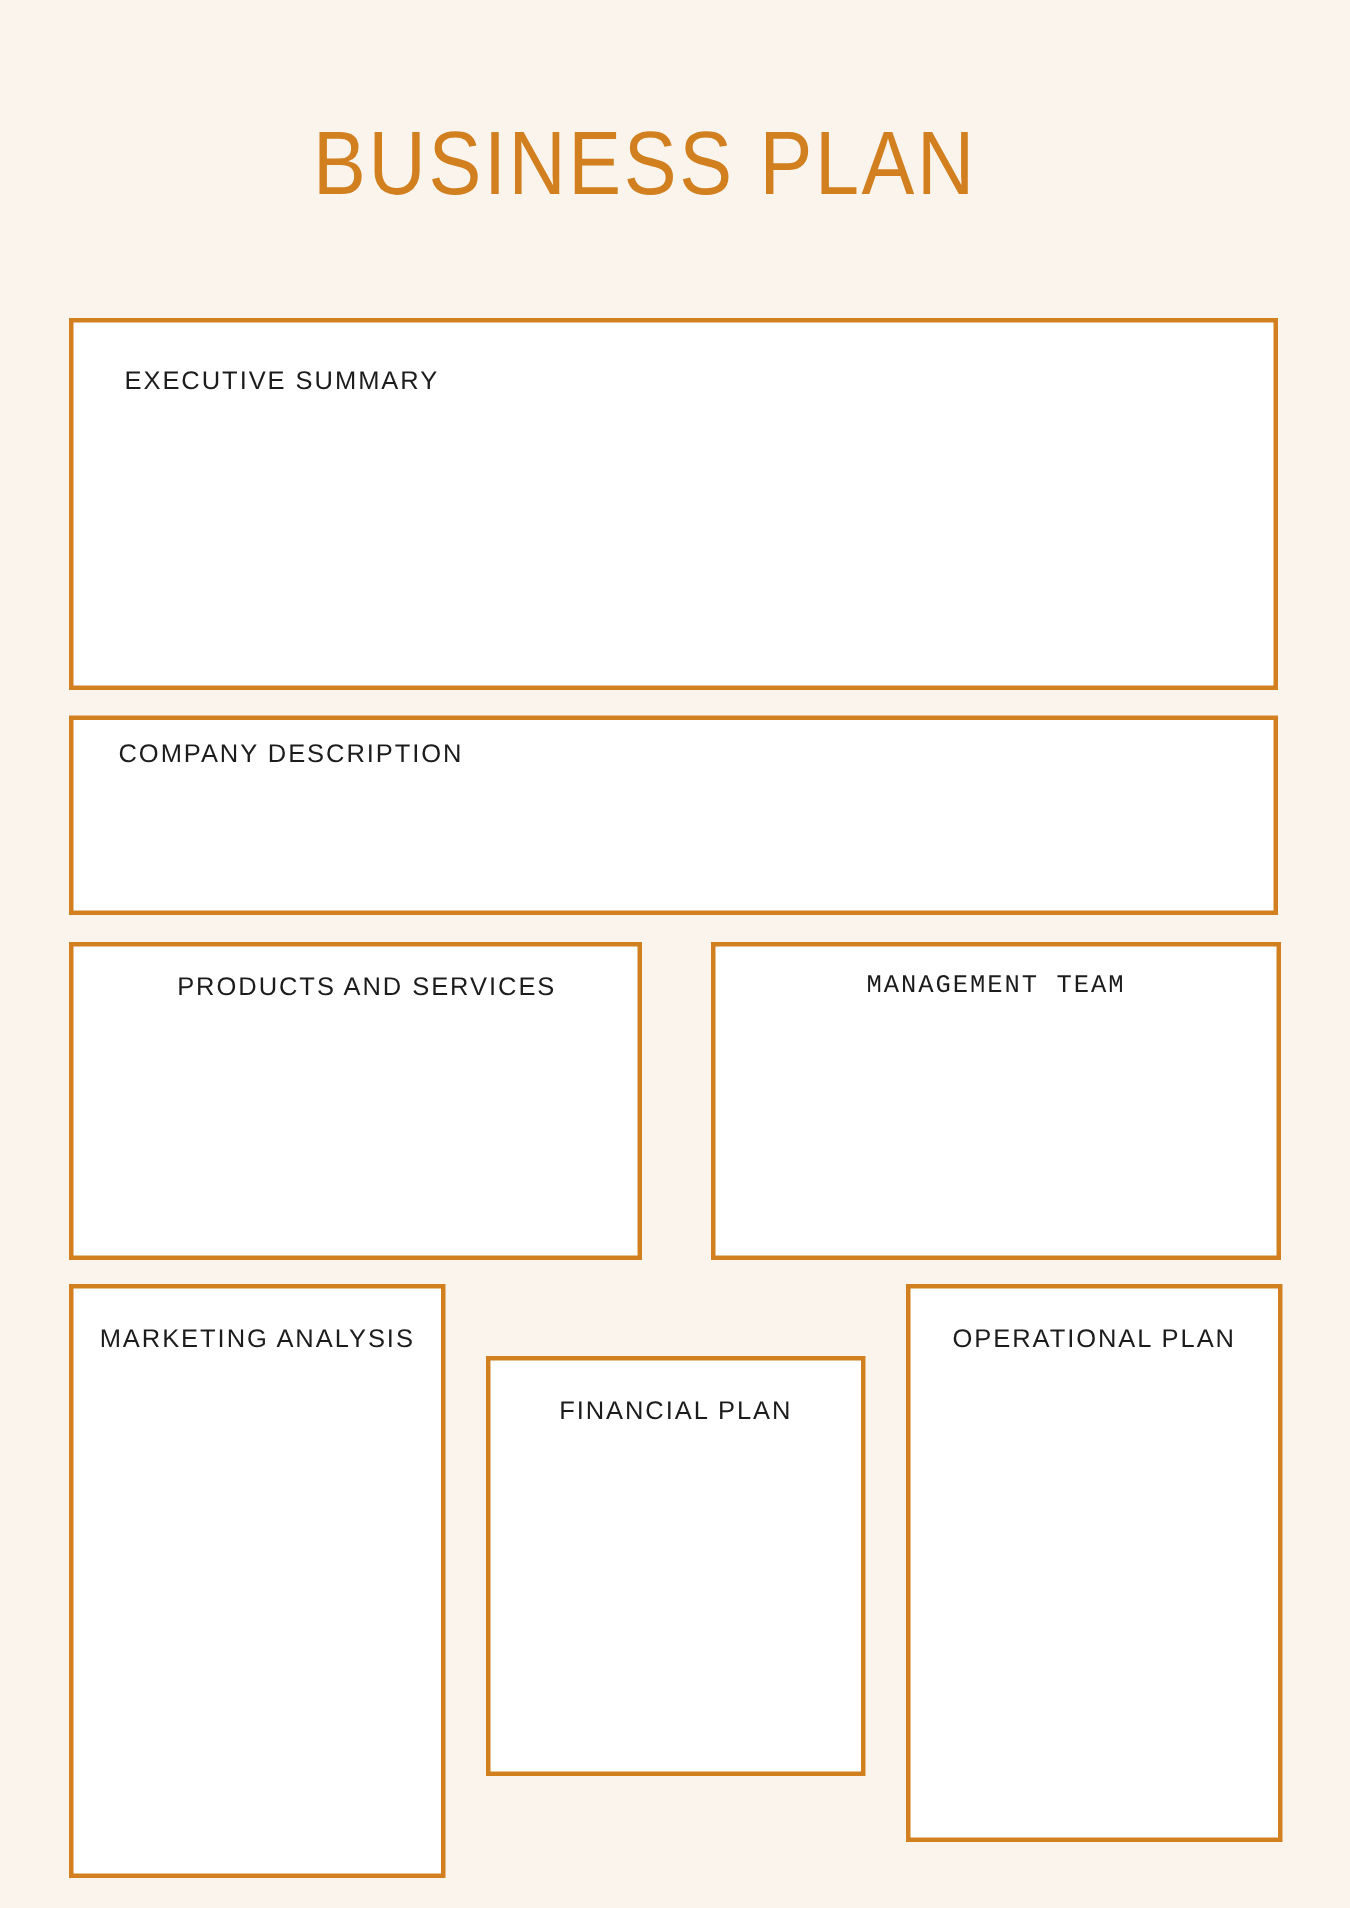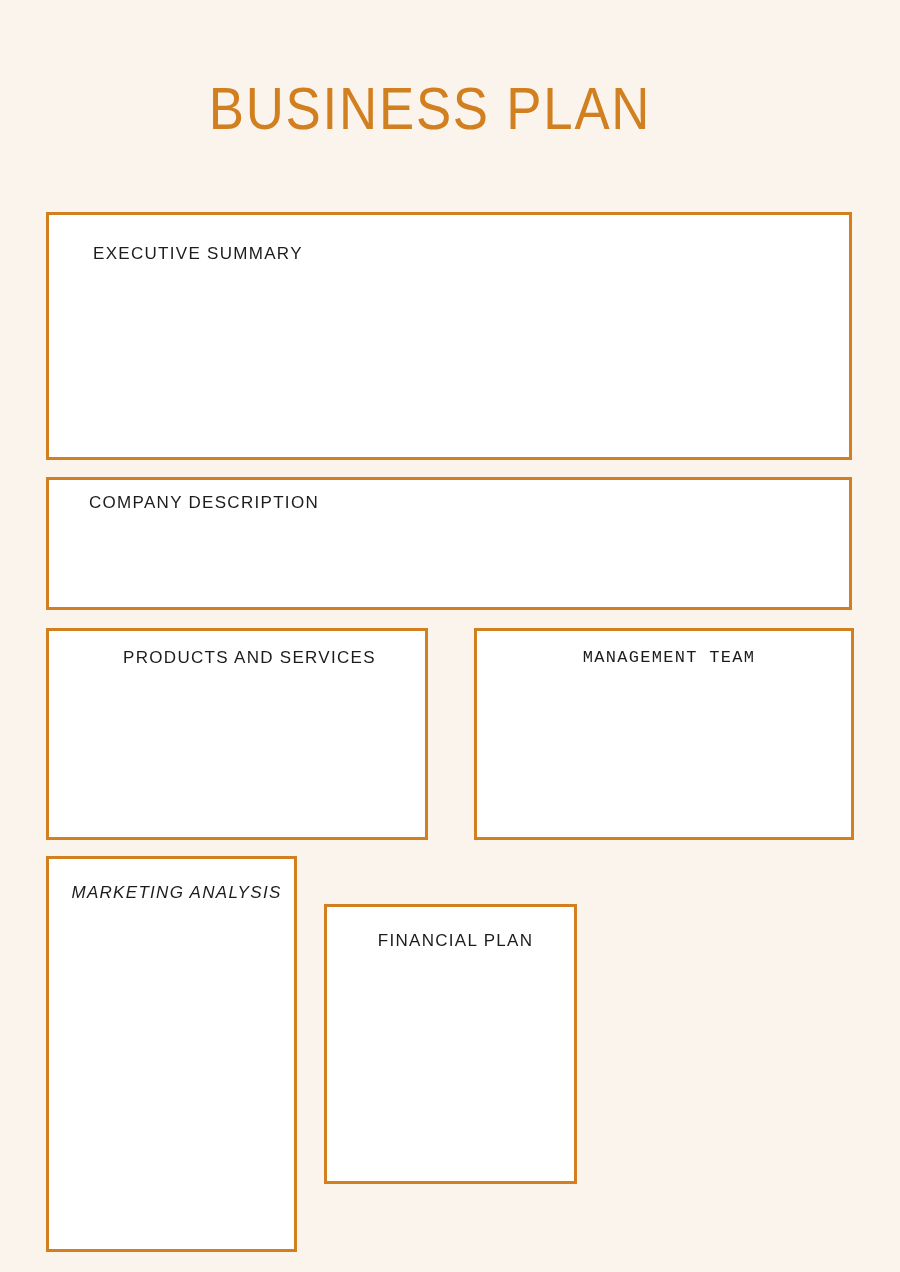--- a/index.html
+++ b/index.html
@@ -38,37 +38,36 @@
     background: var(--panel-bg);
     border: 3px solid var(--accent);
   }
   .panel-label {
     display: block;
     font-size: 17px;
     font-weight: 400;
     letter-spacing: 1.3px;
     color: var(--label-text);
     white-space: nowrap;
-    margin-left: 10px;
   }
   .label-left   { text-align: left; }
   .label-center { text-align: center; }
 
   .panel-executive-summary   { left: 46px;  top: 212px; width: 806px; height: 248px; }
   .panel-executive-summary .panel-label { padding: 29px 0 0 34px; }
 
   .panel-company-description { left: 46px;  top: 477px; width: 806px; height: 133px; }
   .panel-company-description .panel-label { padding: 13px 0 0 30px; }
 
   .panel-products-services   { left: 46px;  top: 628px; width: 382px; height: 212px; padding-left: 15px; }
   .panel-management-team     { left: 474px; top: 628px; width: 380px; height: 212px; font-family: Liberation Mono, monospace; }
   .panel-products-services .panel-label,
   .panel-management-team .panel-label { padding-top: 17px; }
 
-  .panel-marketing-analysis  { left: 46px;  top: 856px; width: 251px; height: 396px; font-style: italic; }
+  .panel-marketing-analysis  { left: 46px;  top: 856px; width: 251px; height: 396px; }
   .panel-financial-plan      { left: 324px; top: 904px; width: 253px; height: 280px; }
   .panel-operational-plan    { left: 604px; top: 856px; width: 251px; height: 372px; }
   .panel-marketing-analysis .panel-label,
   .panel-financial-plan .panel-label,
   .panel-operational-plan .panel-label { padding-top: 24px; }
 </style>
 </head>
 <body>
 
 <div class="page">
@@ -92,14 +91,17 @@
   </section>
 
   <section class="panel panel-marketing-analysis">
     <span class="panel-label label-center">MARKETING ANALYSIS</span>
   </section>
 
   <section class="panel panel-financial-plan">
     <span class="panel-label label-center">FINANCIAL PLAN</span>
   </section>
 
+  <section class="panel panel-operational-plan">
+    <span class="panel-label label-center">OPERATIONAL PLAN</span>
+  </section>
 
 </div>
 
 </body></html>

